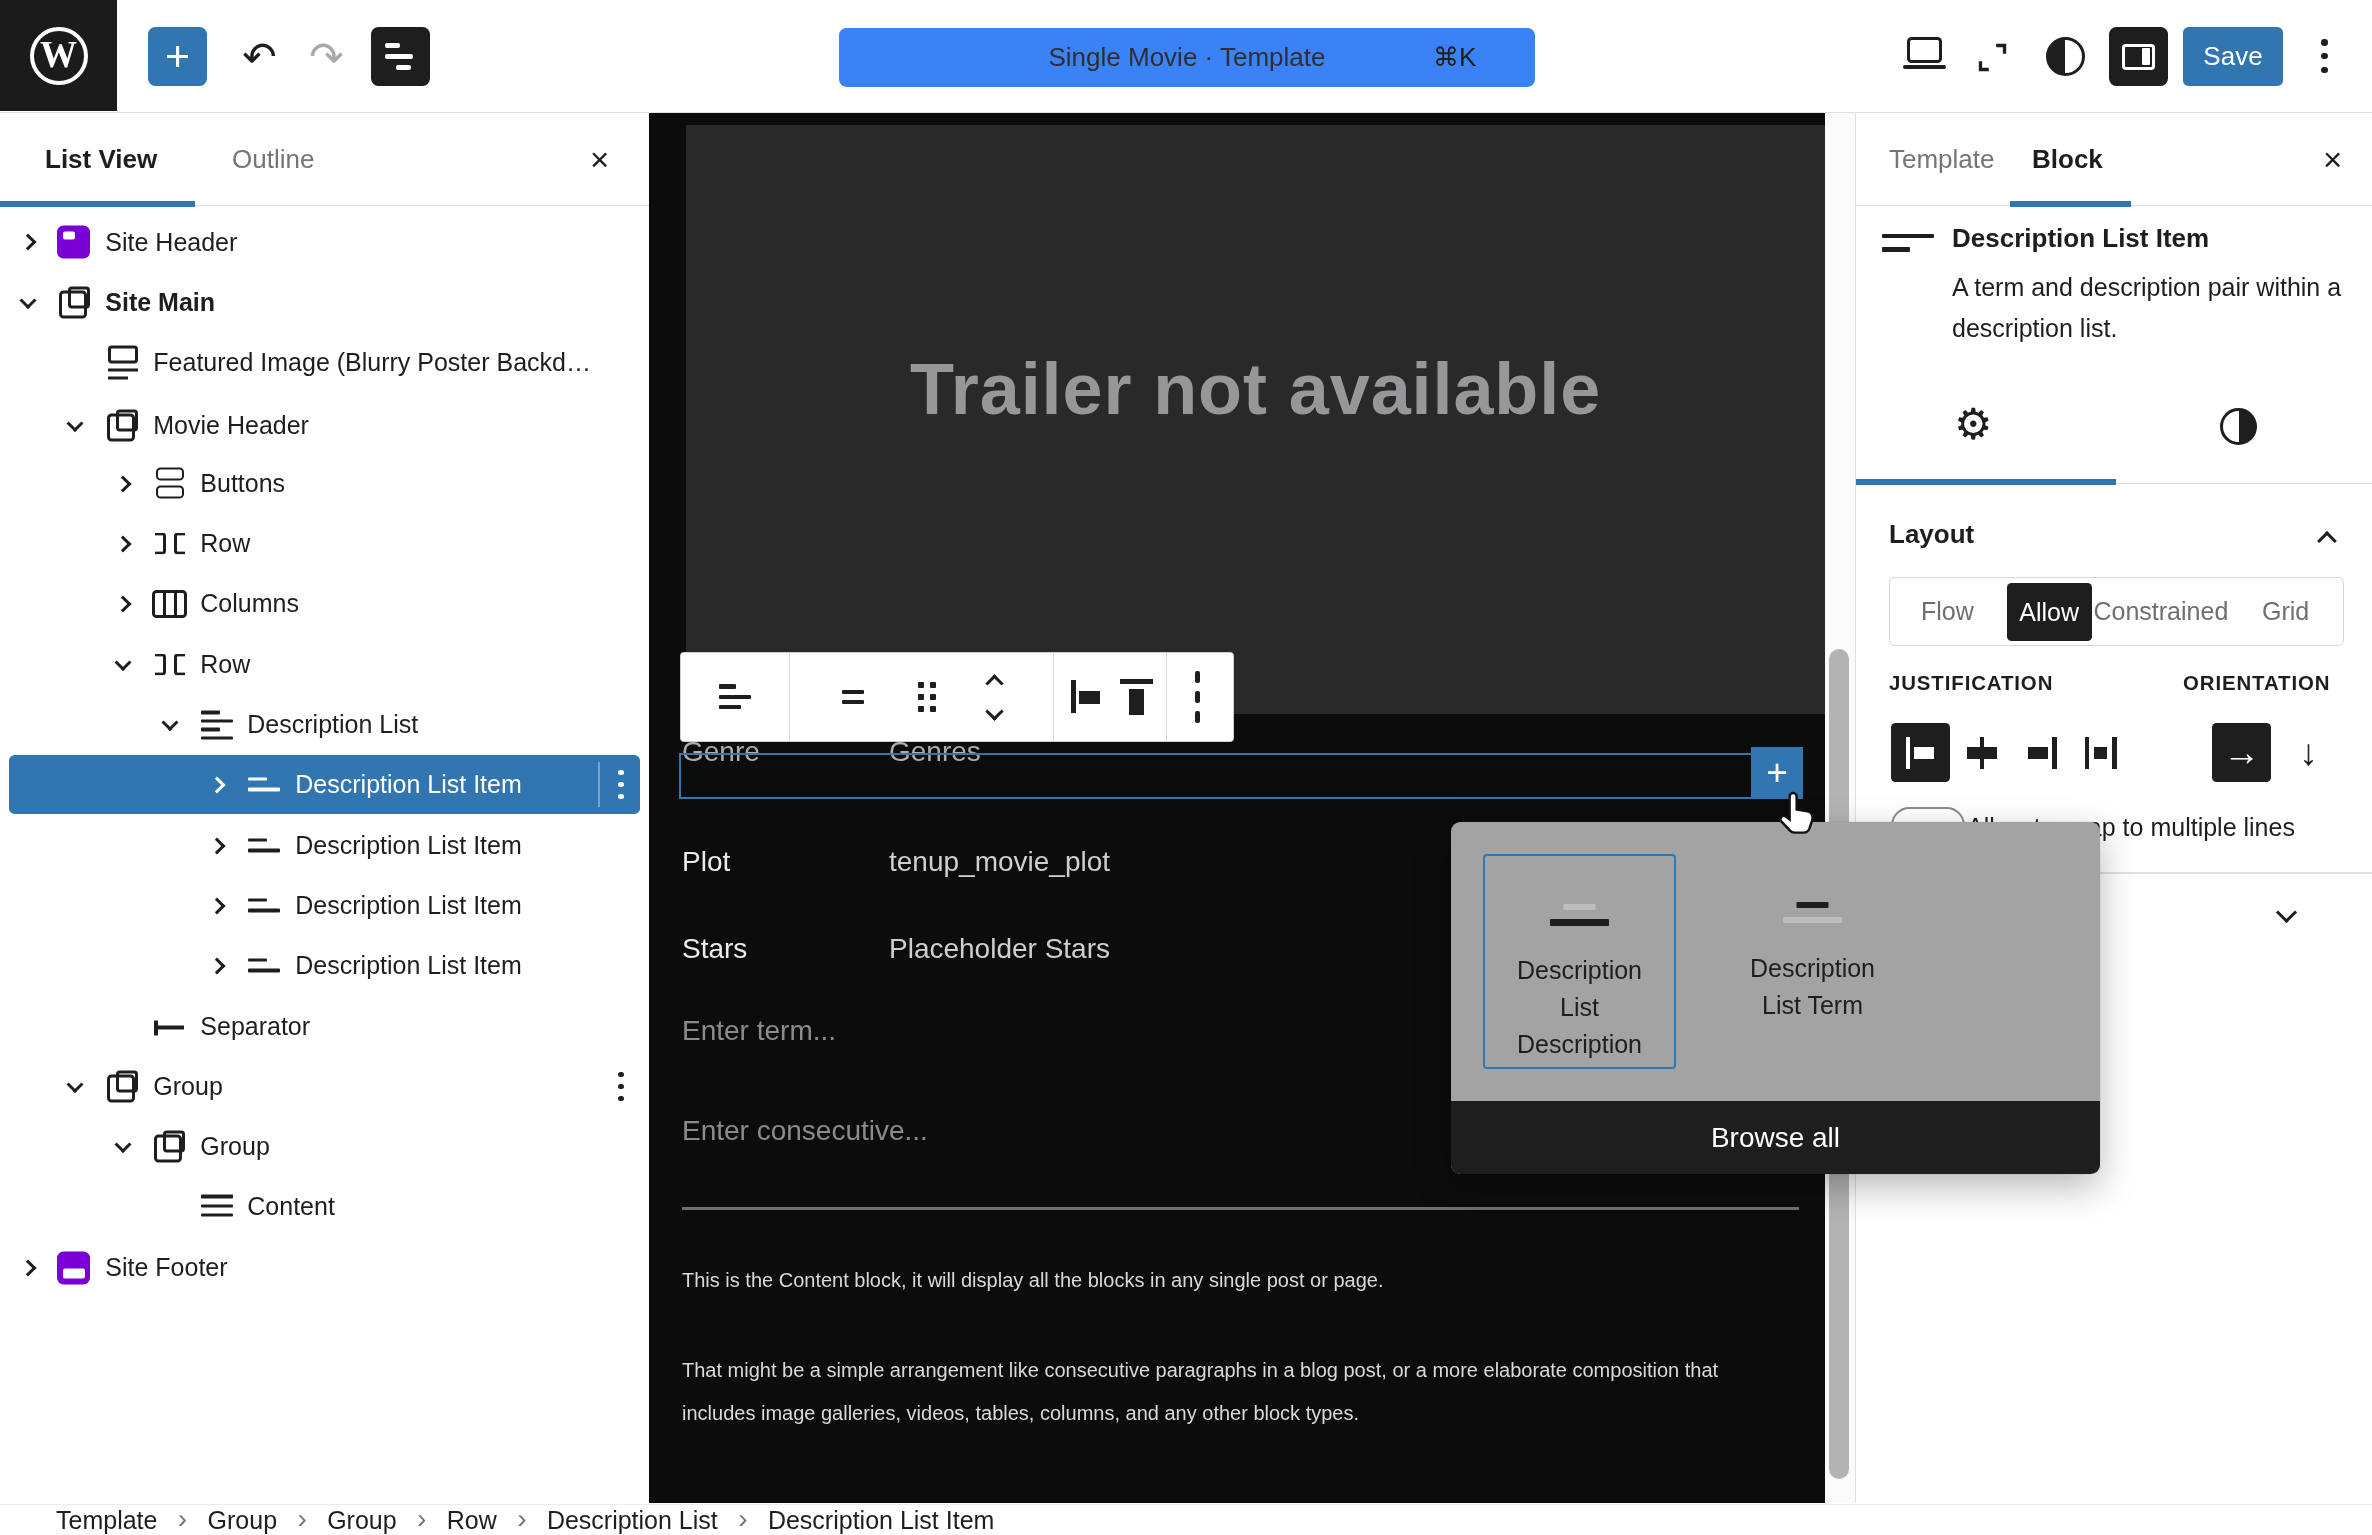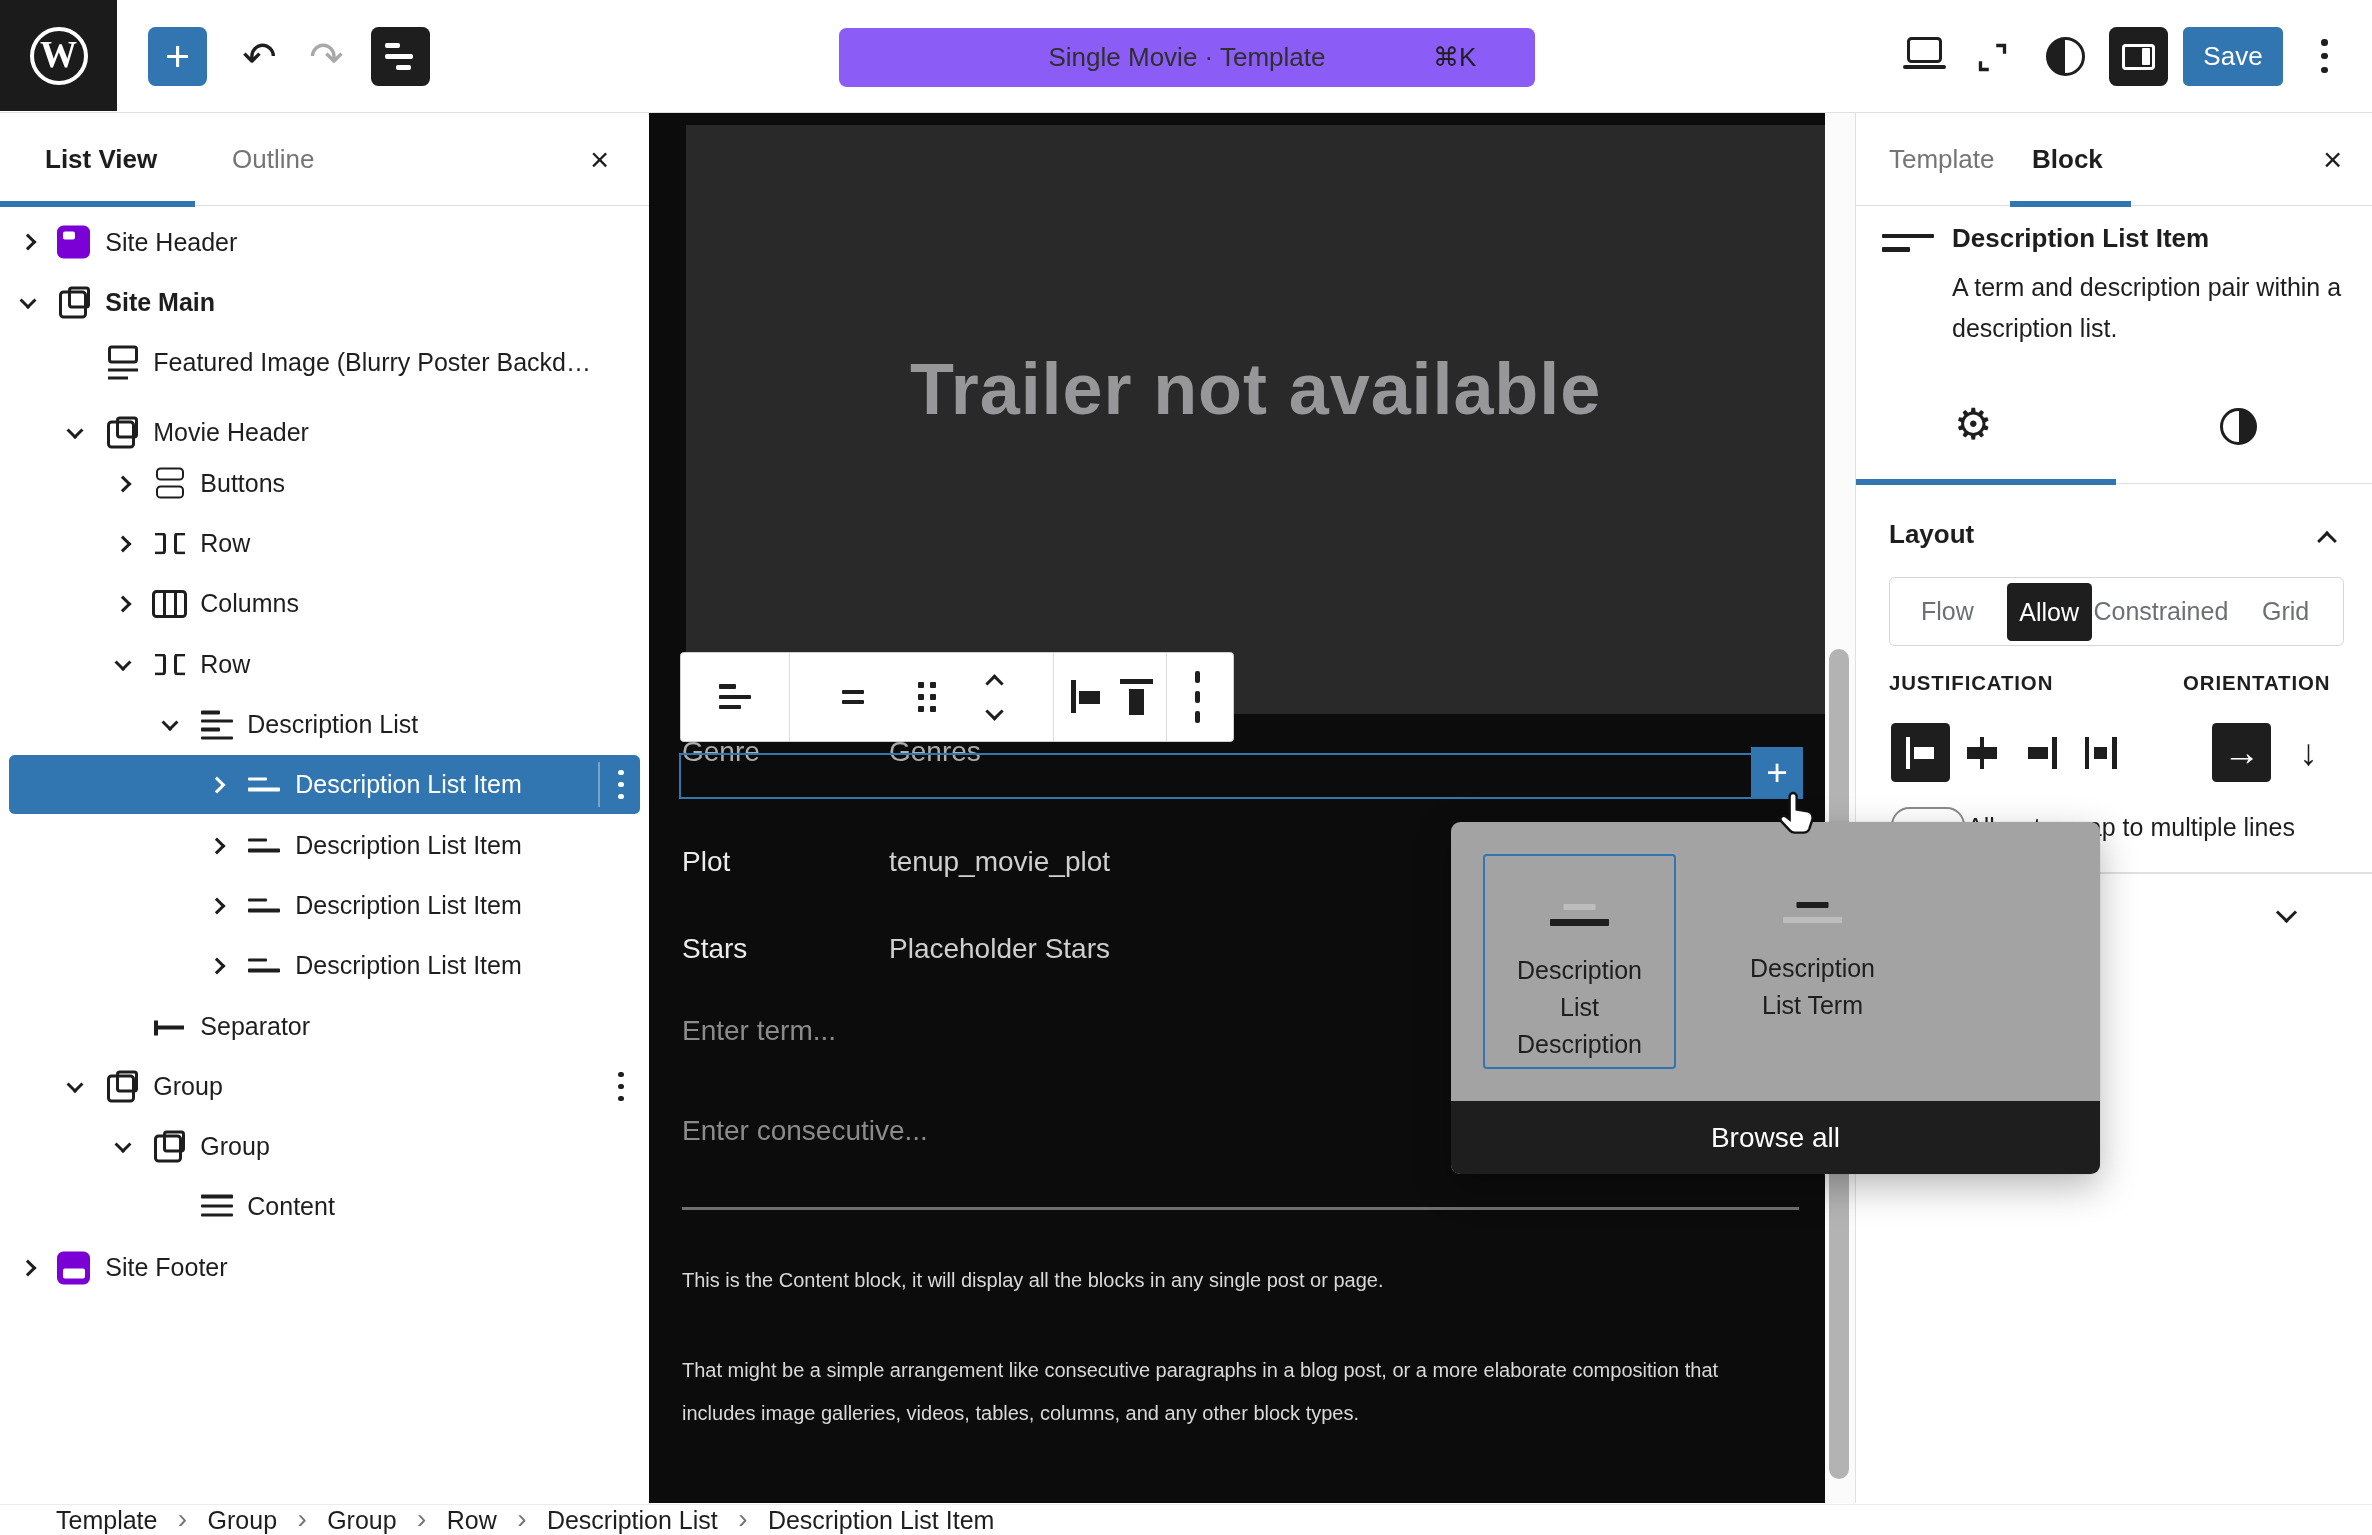--- a/index.html
+++ b/index.html
@@ -14,21 +14,21 @@
   #wp-logo .wring span { font-family:"Liberation Serif", serif; font-weight:bold; font-size:37px; color:#fff; line-height:1; margin-top:-1.9px; }
   .hbtn { position:absolute; width:59px; height:59px; top:27px; border-radius:7.4px; display:flex; align-items:center; justify-content:center; }
   #inserter-btn { left:148px; background:var(--accent); color:#fff; font-size:43px; font-weight:300; line-height:1; }
   #undo-btn { left:230px; color:#1e1e1e; font-size:41px; }
   #redo-btn { left:297px; color:#a8a8a8; font-size:41px; }
   #listview-btn { left:371px; background:#1e1e1e; flex-direction:column; align-items:flex-start; padding-left:14px; gap:6.5px; }
   #listview-btn i { display:block; height:4.6px; background:#fff; border-radius:1.9px; }
   #listview-btn i:nth-child(1){ width:15px; }
   #listview-btn i:nth-child(2){ width:28px; }
   #listview-btn i:nth-child(3){ width:15px; margin-left:11px; }
-  #title-pill { position:absolute; left:839px; top:28px; width:696px; height:59px; background:#8b5cf6; border-radius:7.4px; display:flex; align-items:center; }
+  #title-pill { position:absolute; left:839px; top:28px; width:696px; height:59px; background:#3b82f6; border-radius:7.4px; display:flex; align-items:center; }
   #title-pill .ttl { flex:1; text-align:center; font-size:26px; color:#2f2f2f; padding-left:102px; }
   #title-pill .kbd { width:102px; font-size:26px; color:#1e1e1e; }
   #laptop-icon { left:1903px; top:37px; position:absolute; width:43px; height:37px; }
   #laptop-icon .scr { width:35px; height:26px; border:3.2px solid #1e1e1e; border-radius:4.6px; margin:0 auto; }
   #laptop-icon .base { width:43px; height:3.7px; background:#1e1e1e; margin-top:1.9px; border-radius:1.9px; }
   #expand-icon { left:1974px; top:39px; position:absolute; }
   #contrast-icon { left:2046px; top:37px; position:absolute; width:39px; height:39px; border:3.2px solid #1e1e1e; border-radius:50%; background:linear-gradient(90deg,#1e1e1e 0 50%, transparent 50% 100%); }
   #panel-btn { left:2109px; background:#1e1e1e; }
   #panel-btn .pframe { width:33px; height:26px; border:3.2px solid #fff; border-radius:3.7px; position:relative; }
   #panel-btn .pframe::after { content:""; position:absolute; right:1.9px; top:1.9px; bottom:1.9px; width:8.3px; background:#fff; border-radius:0.9px; }
@@ -253,21 +253,21 @@
           <span class="tlabel" style="left: 96px; font-weight: bold;">Site Main</span>
         </div>
         <div class="tree-row" style="top: 124px;">
           <div class="tico tico-featured-image" style="left: 96px;">
             <span class="frame"></span>
             <span class="l1"></span>
             <span class="l2"></span>
           </div>
           <span class="tlabel" style="left: 144px;">Featured Image (Blurry Poster Backd…</span>
         </div>
-        <div class="tree-row" style="top: 194px;">
+        <div class="tree-row" style="top: 187px;">
           <span class="chev down" style="left: 60px;"></span>
           <div class="tico tico-group" style="left: 96px;"></div>
           <span class="tlabel" style="left: 144px;">Movie Header</span>
         </div>
         <div class="tree-row" style="top: 245px;">
           <span class="chev right" style="left: 108px;"></span>
           <div class="tico tico-buttons" style="left: 143px;">
             <i></i>
             <i></i>
           </div>

